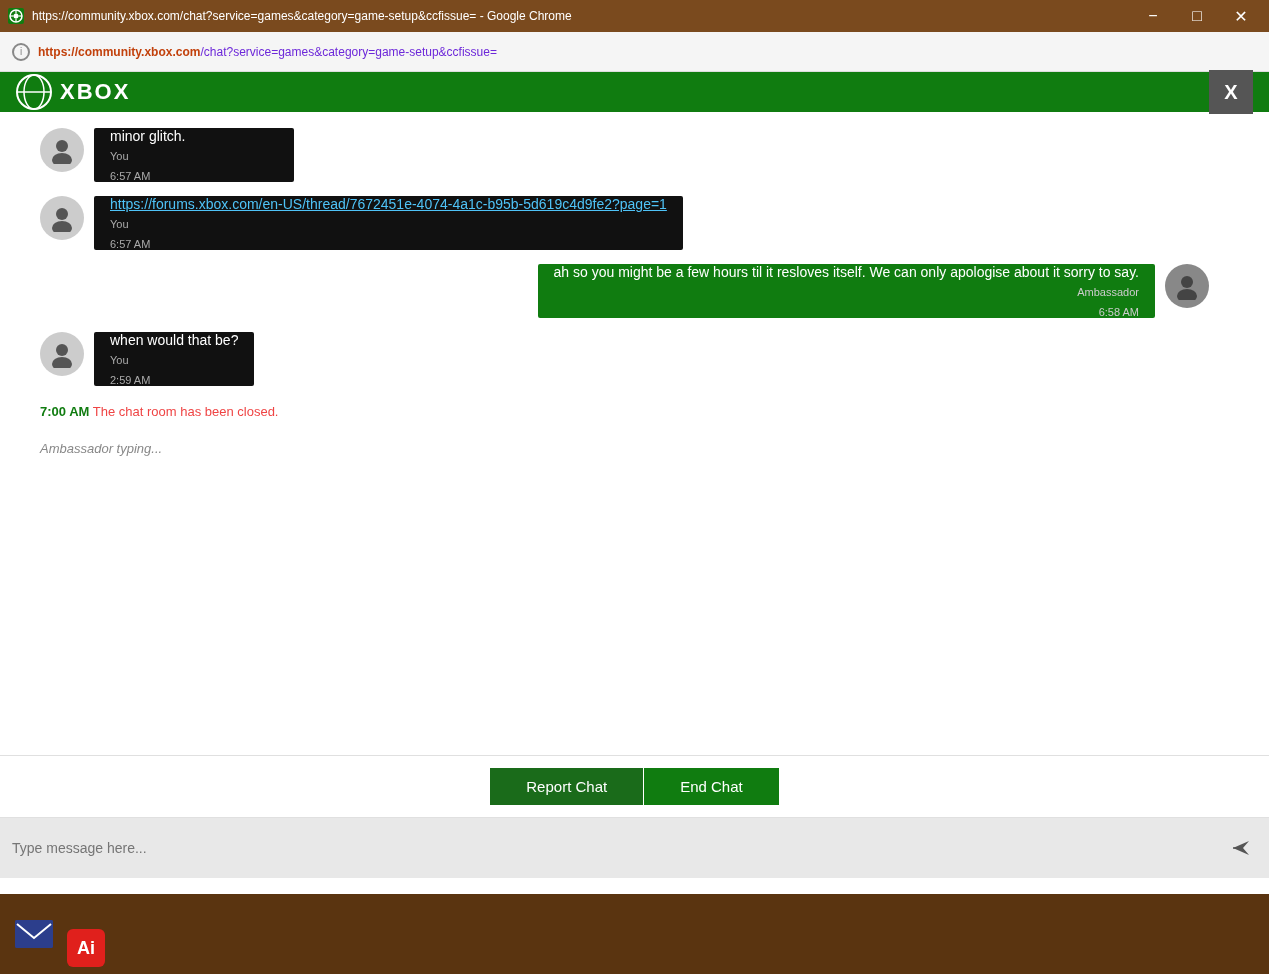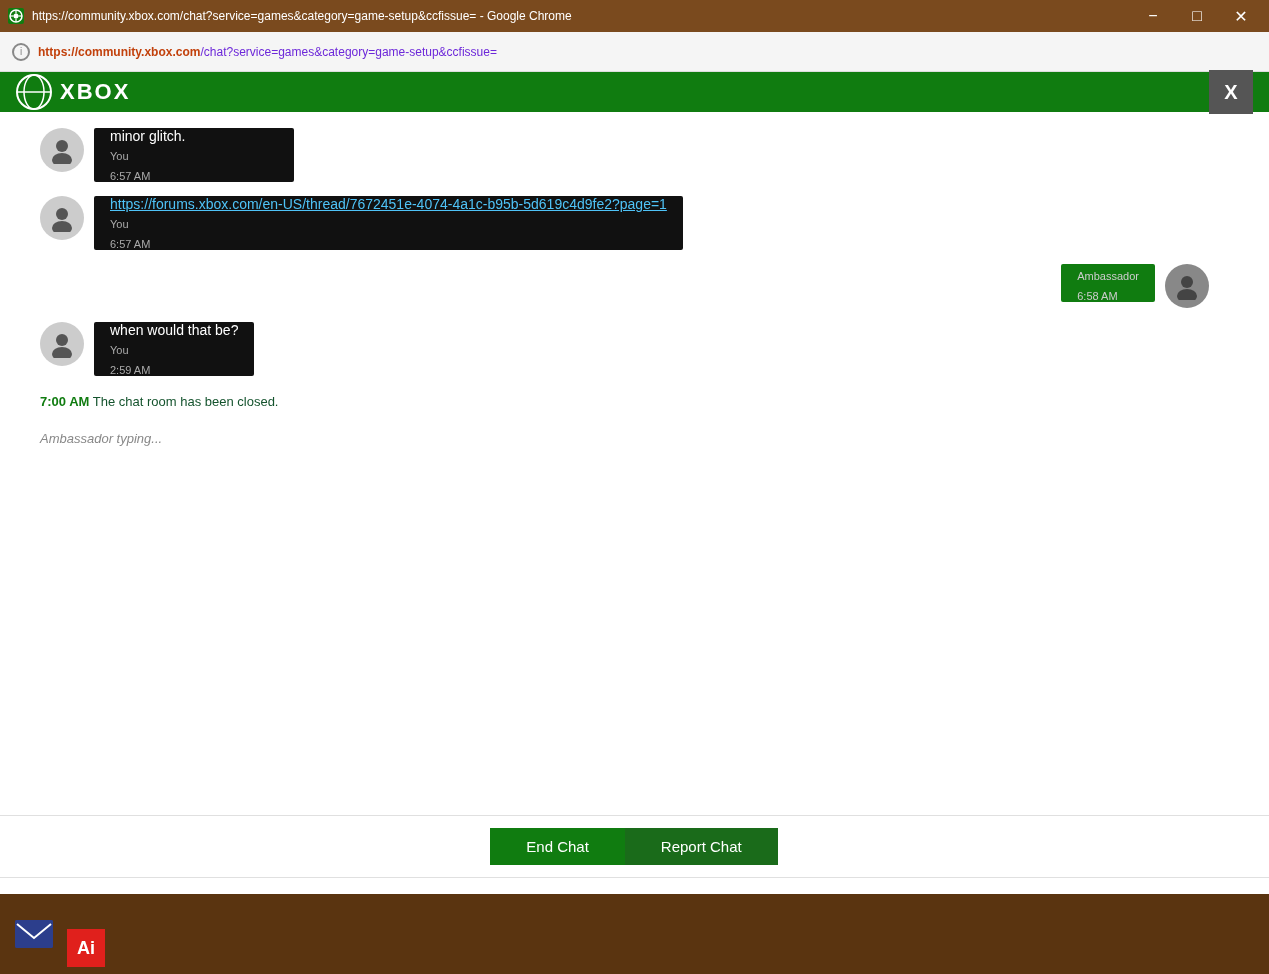--- a/index.html
+++ b/index.html
@@ -188,40 +188,41 @@
       display: flex;
       justify-content: flex-end;
       gap: 8px;
       margin-top: 6px;
       font-size: 11px;
       color: #aaa;
       flex-direction: column;
     }
     .bubble.green .bubble-meta {
       color: #ccc;
+      text-align: right;
     }
     .bubble-link {
       color: #4fc3f7;
       text-decoration: underline;
       font-size: 14px;
       cursor: pointer;
     }
 
     .system-message {
       text-align: left;
       padding: 4px 0;
       font-size: 13px;
       color: #666;
     }
     .system-message .time {
       color: #107c10;
       font-weight: bold;
     }
     .system-message .text {
-      color: #14532d;
+      color: #ef4444;
     }
 
     .typing-indicator {
       font-size: 13px;
       color: #888;
       padding: 4px 0;
       font-style: italic;
     }
 
     
@@ -308,21 +309,21 @@
       position: relative;
       border-radius: 2px;
       display: flex;
       align-items: center;
       justify-content: center;
     }
     .adobe-icon {
       width: 38px;
       height: 38px;
       background: #e0201c;
-      border-radius: 0;
+      border-radius: 6px;
       display: flex;
       align-items: center;
       justify-content: center;
       color: white;
       font-size: 18px;
       font-weight: bold;
       margin-top: 28px;
     }
   </style>
 </head>
@@ -410,20 +411,21 @@
       </div>
 
       <div class="message-row right">
         <div class="avatar" style="background:#888;">
           <svg viewBox="0 0 28 28" xmlns="http://www.w3.org/2000/svg">
             <circle cx="14" cy="10" r="6" fill="#444"></circle>
             <ellipse cx="14" cy="24" rx="10" ry="7" fill="#444"></ellipse>
           </svg>
         </div>
         <div class="bubble green" style="max-width:640px;">
+          <span>ah so you might be a few hours til it resloves itself. We can only apologise about it sorry to say.</span>
           <div class="bubble-meta">
             <span>Ambassador</span>
             <span>6:58 AM</span>
           </div>
         </div>
       </div>
 
       <div class="message-row">
         <div class="avatar">
           <svg viewBox="0 0 28 28" xmlns="http://www.w3.org/2000/svg">
@@ -445,24 +447,33 @@
         <span class="text"> </span>
         <span class="text">The chat room has been closed.</span>
       </div>
 
       <div class="typing-indicator">Ambassador typing...</div>
 
     </div>
   </div>
 
   <div class="action-bar">
+    <button class="action-btn btn-report">Report Chat</button>
     <button class="action-btn btn-end">End Chat</button>
-    <button class="action-btn btn-report">Report Chat</button>
-  </div>
-
+  </div>
+
+  <div class="input-area">
+    <input type="text" class="message-input" placeholder="Type message here..." style="">
+    <div class="send-icon">
+      <svg width="28" height="28" viewBox="0 0 28 28" fill="none" xmlns="http://www.w3.org/2000/svg">
+        <path d="M6 14L22 7L16 14L22 21L6 14Z" fill="#555"></path>
+        <path d="M6 14H16" stroke="#555" stroke-width="1.5"></path>
+      </svg>
+    </div>
+  </div>
 </div>
 
 <div class="taskbar">
   <div class="taskbar-icon">
     <div class="mail-icon">
       <svg width="38" height="28" viewBox="0 0 38 28">
         <rect width="38" height="28" fill="#2c3e8c" rx="2"></rect>
         <polyline points="2,4 19,18 36,4" fill="none" stroke="white" stroke-width="2"></polyline>
       </svg>
     </div>

